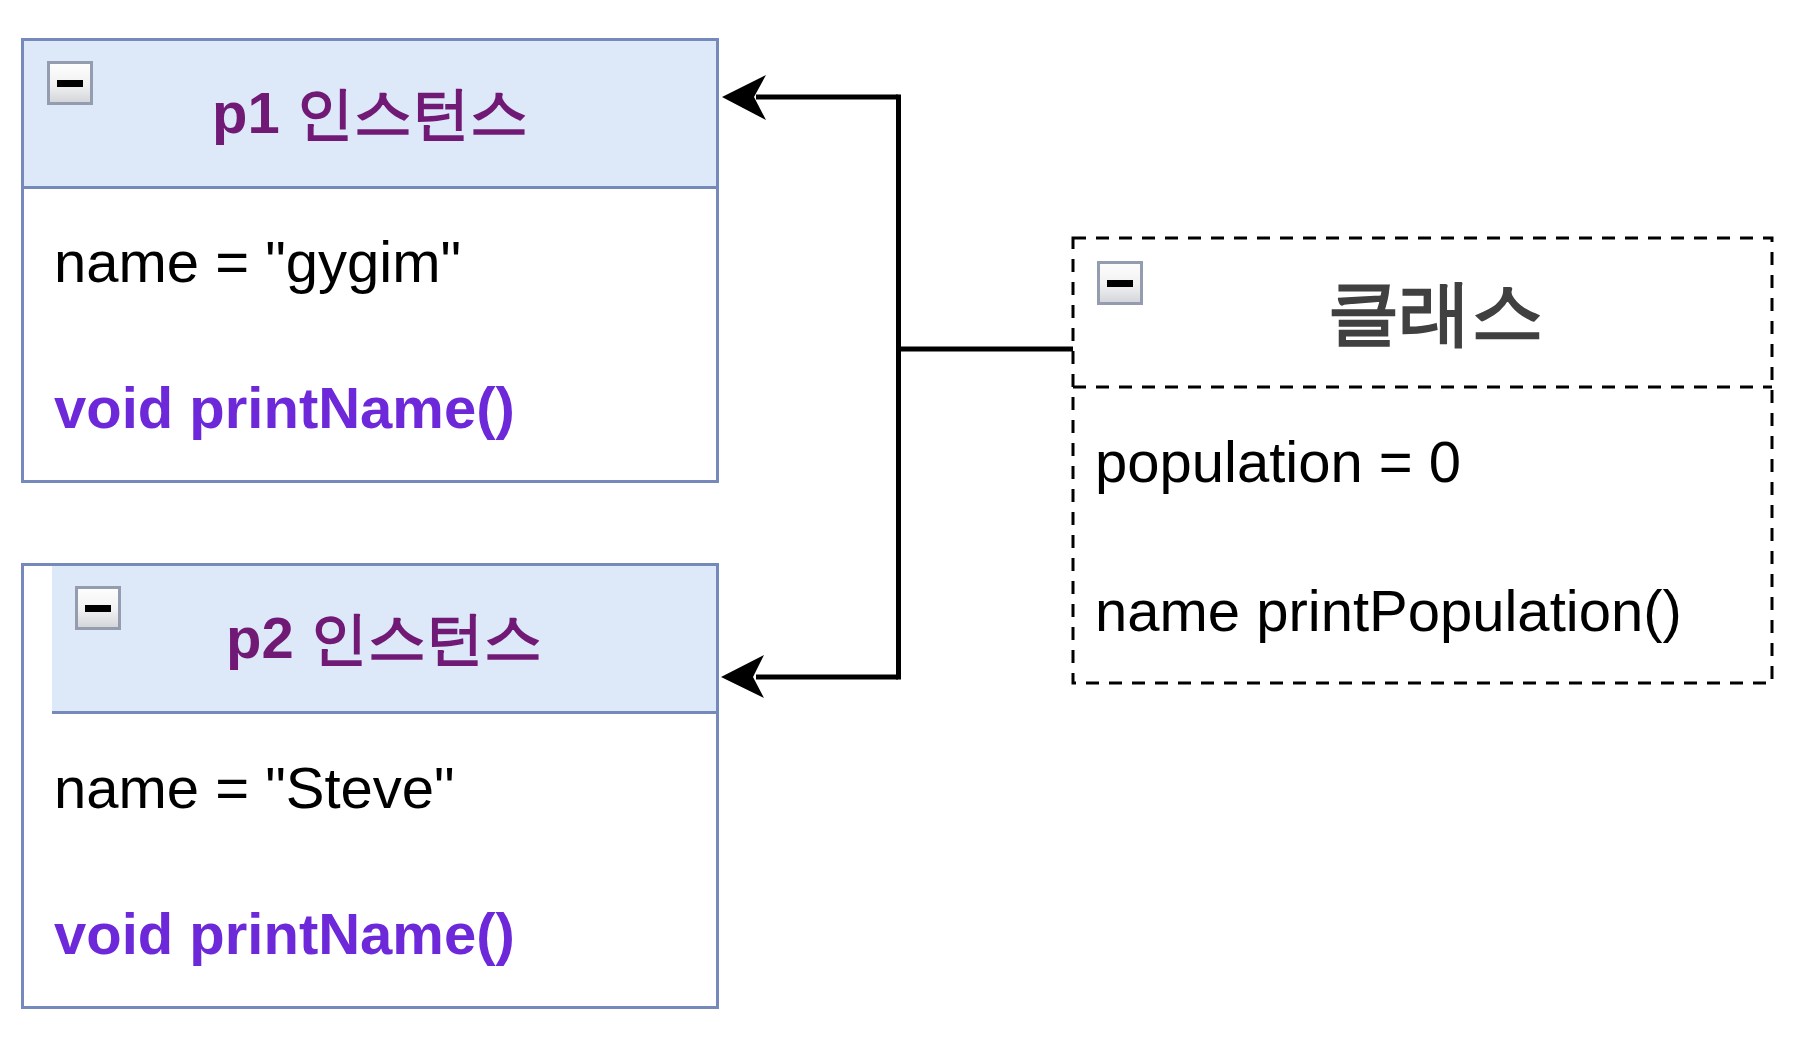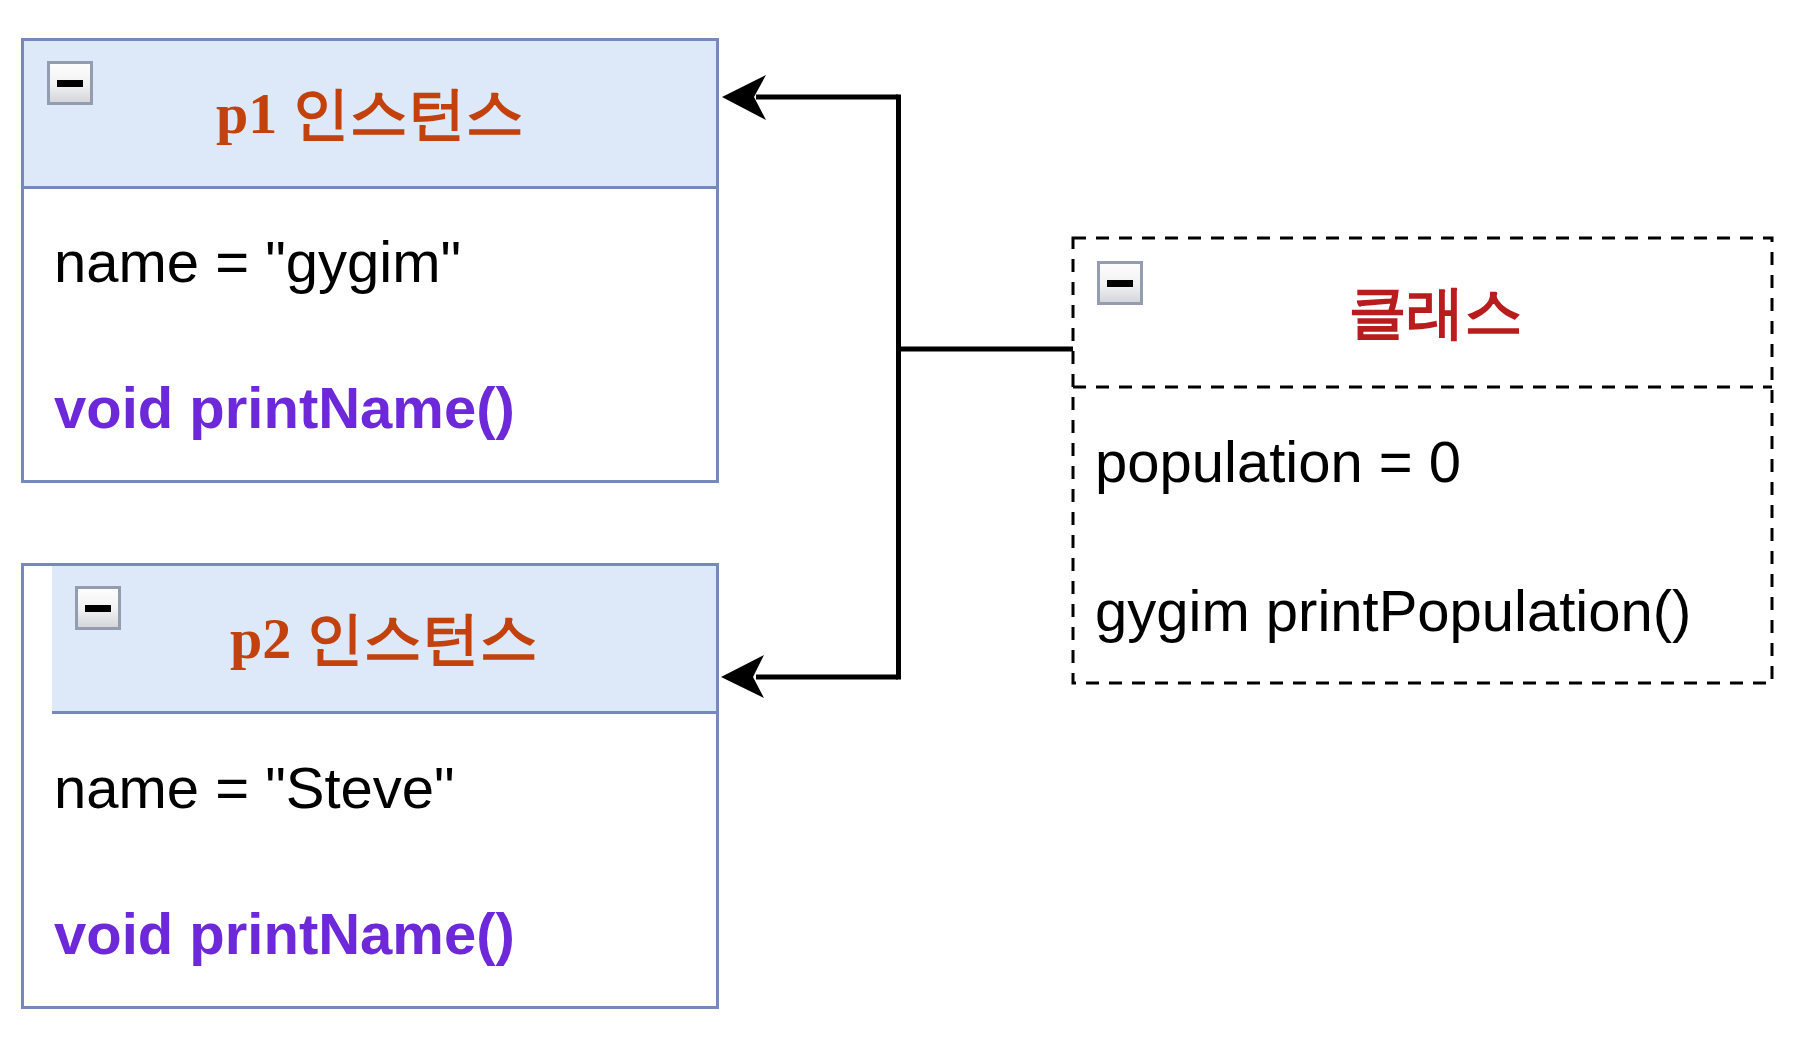--- a/index.html
+++ b/index.html
@@ -30,23 +30,22 @@
     height: 145px;
     background: #dde8f9;
     border-bottom: 3px solid #7589ba;
     display: flex;
     align-items: center;
     justify-content: center;
   }
   .ihdr-label {
     font-size: 58px;
     font-weight: 700;
-    color: #c2410c;
-    white-space: nowrap;
-    font-family: Liberation Serif, serif;
+    color: #701a75;
+    white-space: nowrap;
   }
   .ibody {
     position: absolute;
     top: 148px;
     bottom: 0;
     left: 0;
     right: 0;
     display: flex;
     flex-direction: column;
   }
@@ -104,23 +103,23 @@
     position: absolute;
     left: 2px;
     top: 2px;
     width: 701px;
     height: 149px;
     display: flex;
     align-items: center;
     justify-content: center;
   }
   .chdr-label {
-    font-size: 58px;
+    font-size: 72px;
     font-weight: 700;
-    color: #b91c1c;
+    color: #404040;
     white-space: nowrap;
     margin-left: 24px;
   }
   .cbody {
     position: absolute;
     left: 2px;
     top: 151px;
     width: 701px;
     height: 298px;
     display: flex;
@@ -181,21 +180,21 @@
       <line x1="2" y1="151" x2="701" y2="151" stroke="#000000" stroke-width="3" stroke-dasharray="13 10"></line>
     </svg>
     <div class="chdr">
       <div class="collapse-btn" style="left:24px; top:23px;">
         <span class="minus-glyph"></span>
       </div>
       <span class="chdr-label">클래스</span>
     </div>
     <div class="cbody">
       <div class="crow">population = 0</div>
-      <div class="crow">gygim printPopulation()</div>
+      <div class="crow">name printPopulation()</div>
     </div>
   </div>
 
   <svg class="connectors" width="1802" height="1046">
     <g stroke="#000000" stroke-width="5" fill="none">
 
       <path d="M 1073 349 H 898"></path>
 
       <path d="M 898.5 94.5 V 679.5"></path>
 

